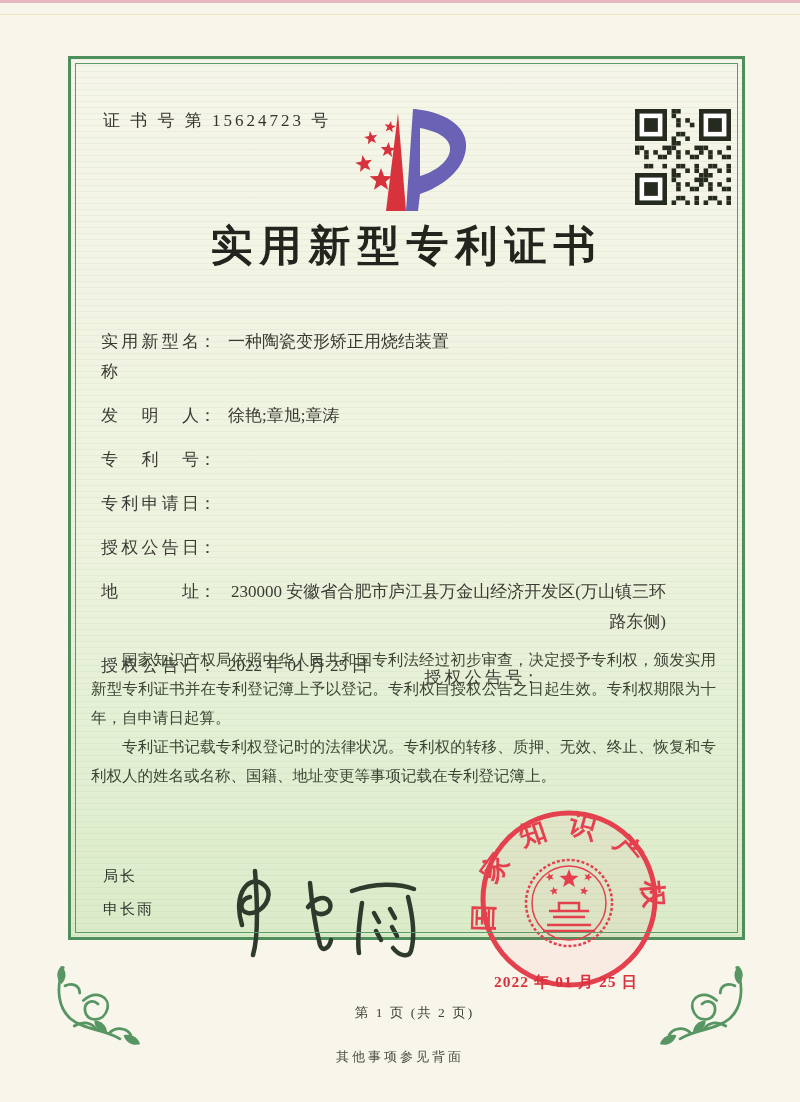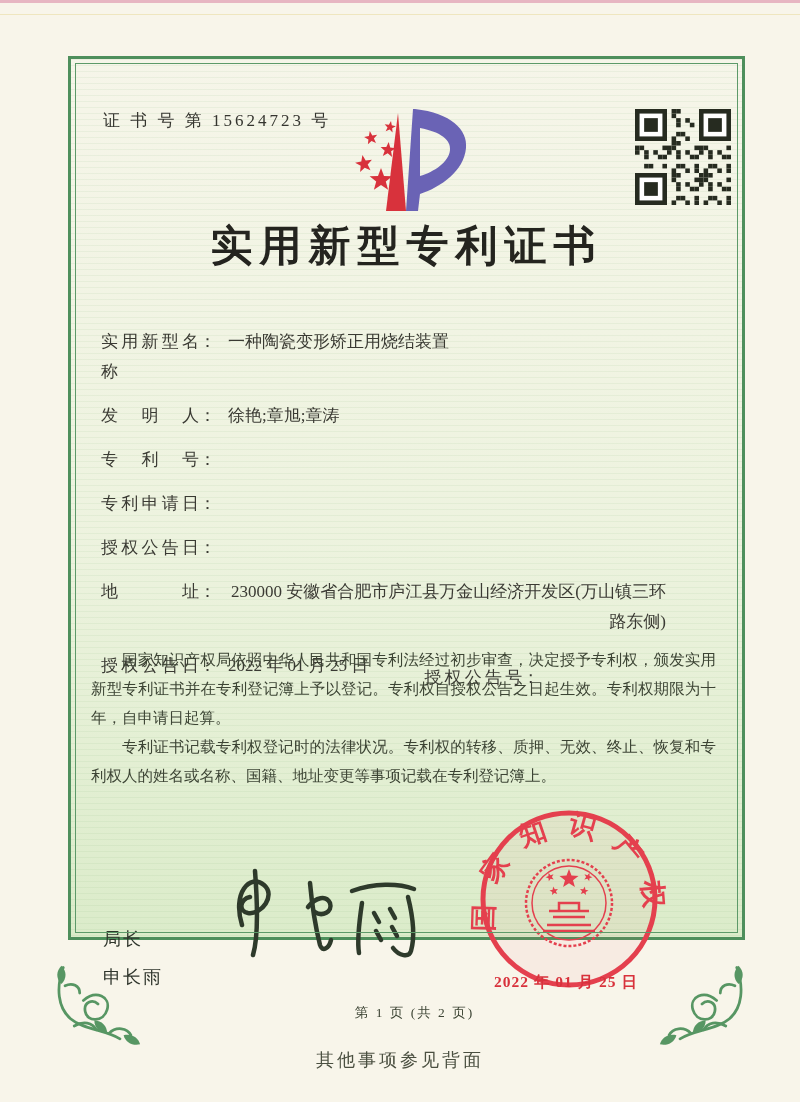--- a/index.html
+++ b/index.html
@@ -45,36 +45,36 @@
   .grant-pair { display:flex; }
   .grant-pair.right { margin-left:56px;margin-top:12px; }
 
   .paragraphs {
     position:absolute; left:20px; right:26px; top:586px;
     font-size:15.5px; line-height:29px; color:#3c4434;
     text-align:justify;
   }
   .paragraphs p { text-indent:2em; }
 
-  .officer { position:absolute; left:32px; top:868px; font-family:Liberation Serif, serif; font-size:18px; color:#2f352c; }
+  .officer { position:absolute; left:32px; top:808px; font-family:Liberation Serif, serif; font-size:15px; color:#2f352c; }
   .officer div { margin-bottom:14px; letter-spacing:2px; }
   .signature { position:absolute; left:146px; top:800px; width:220px; height:104px; }
 
   .seal { position:absolute; left:392px; top:748px; width:216px; height:192px; }
   .seal svg { position:absolute; inset:0; }
   .seal-date {
     position:absolute; left:0; right:10px; bottom:6px; text-align:center;
     font-size:15.5px; letter-spacing:1px; color:#d8323c; font-weight:bold;
   }
 
   .page-num { position:absolute; left:0; width:100%; top:945px; text-align:center; font-size:13.5px; color:#3c4434; letter-spacing:2px;padding-left:16px; }
 
   .back-note {
     position:absolute; left:0; width:100%; top:1048px; text-align:center;
-    font-size:18px; color:#4a4f40; letter-spacing:3px;
+    font-size:13px; color:#4a4f40; letter-spacing:3px;
   }
 
   .corner-flourish { position:absolute; width:92px; height:86px; }
   .corner-flourish.bl { left:52px; top:962px; }
   .corner-flourish.br { left:656px; top:962px; transform:scaleX(-1); }
 </style>
 </head>
 <body>
 
 <div class="page">

